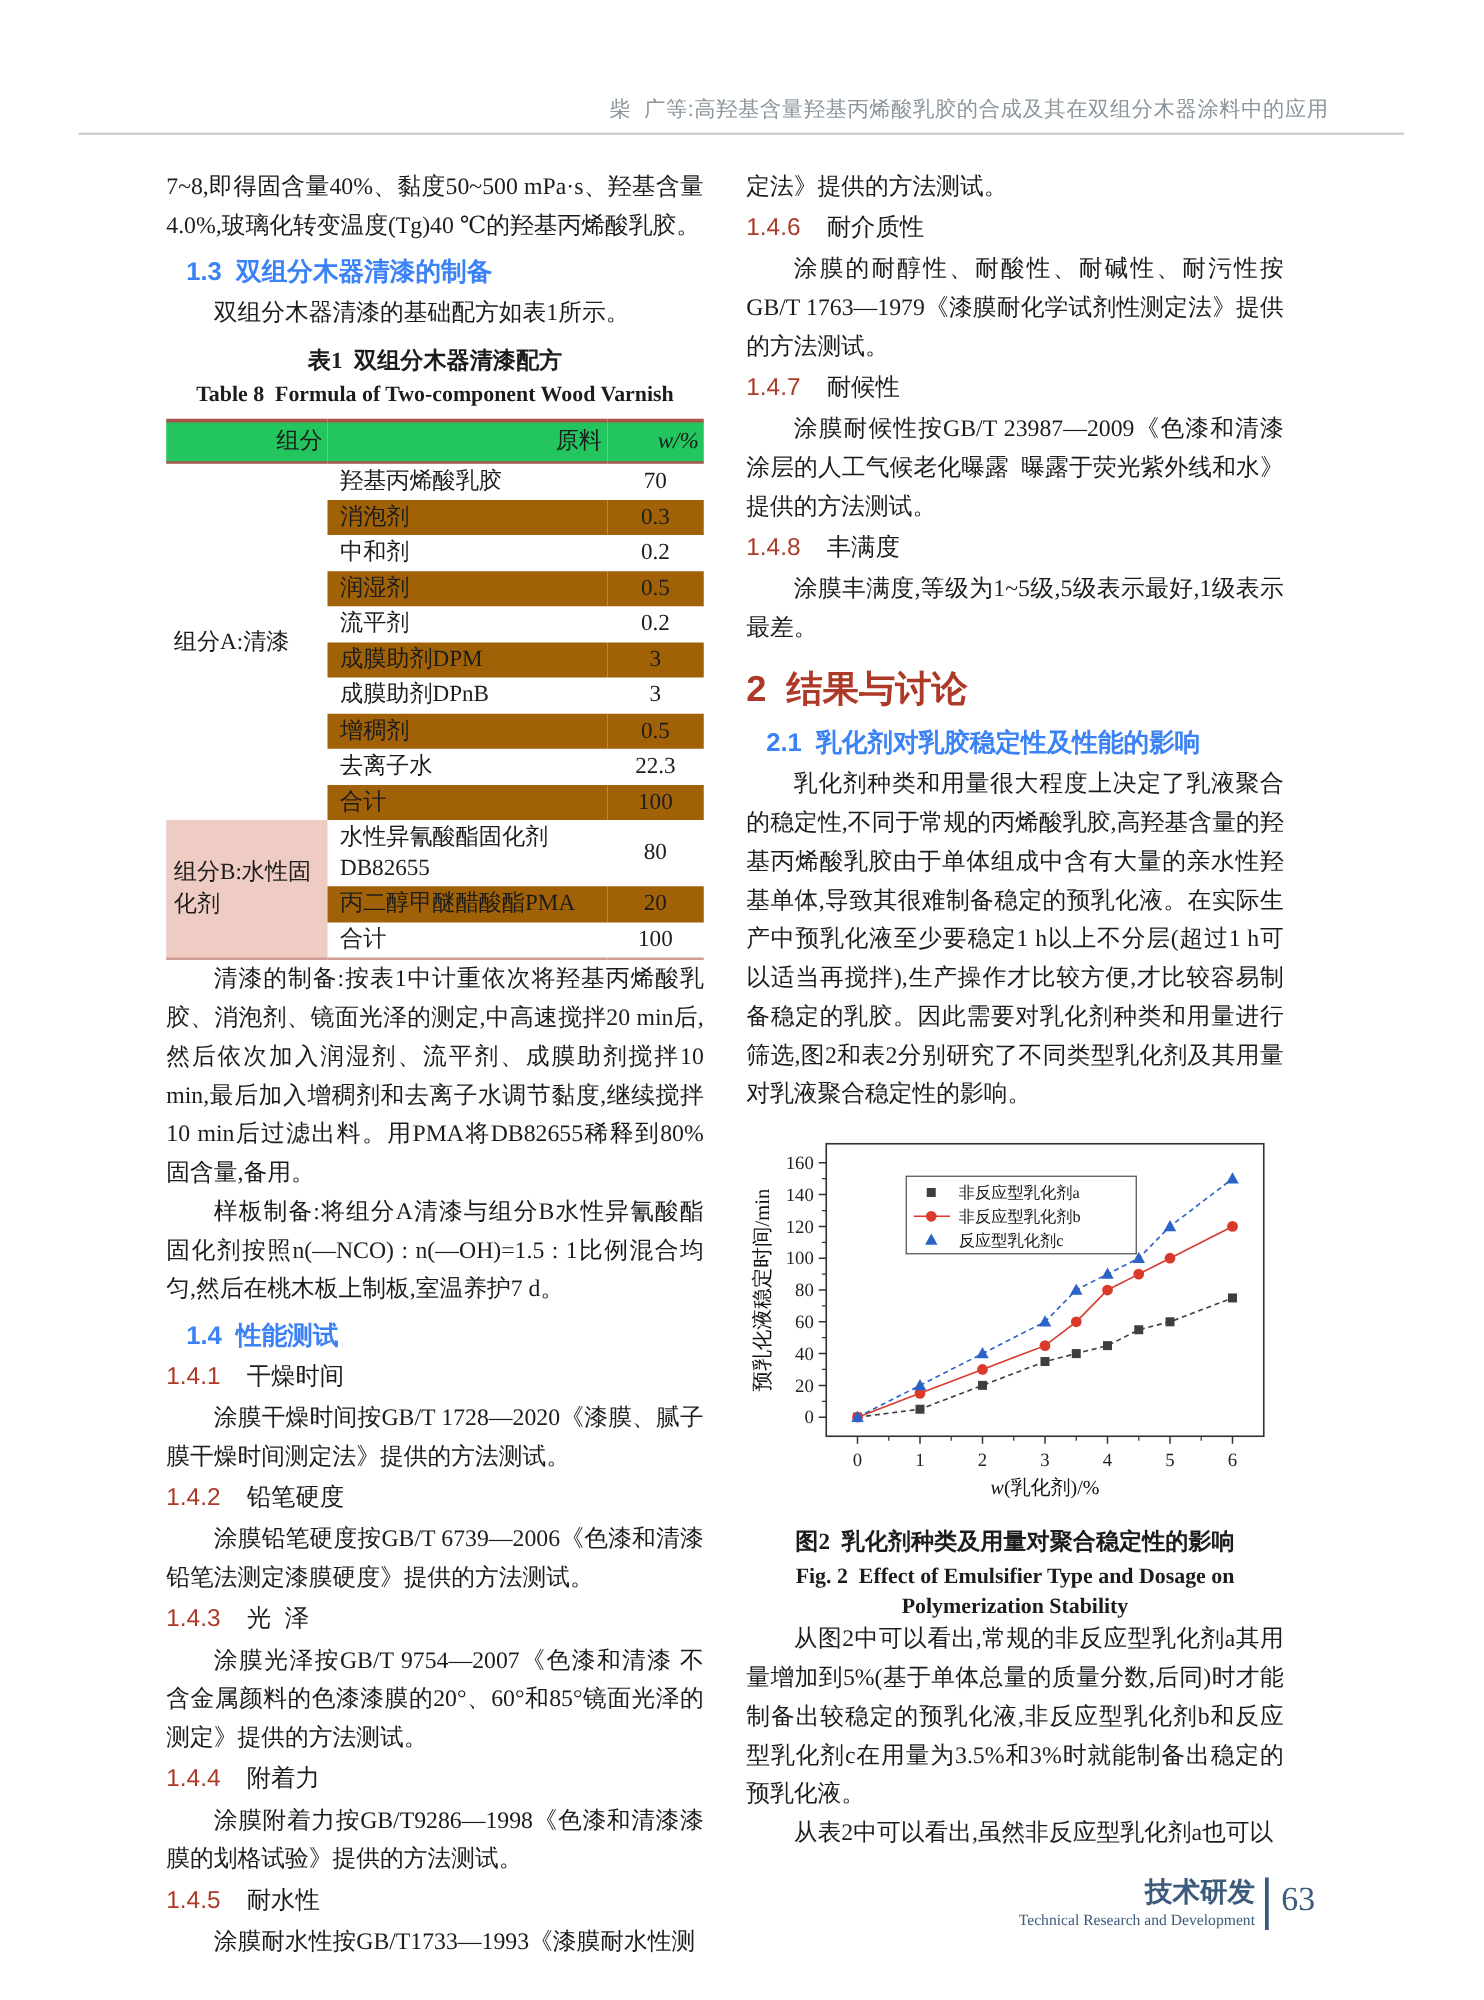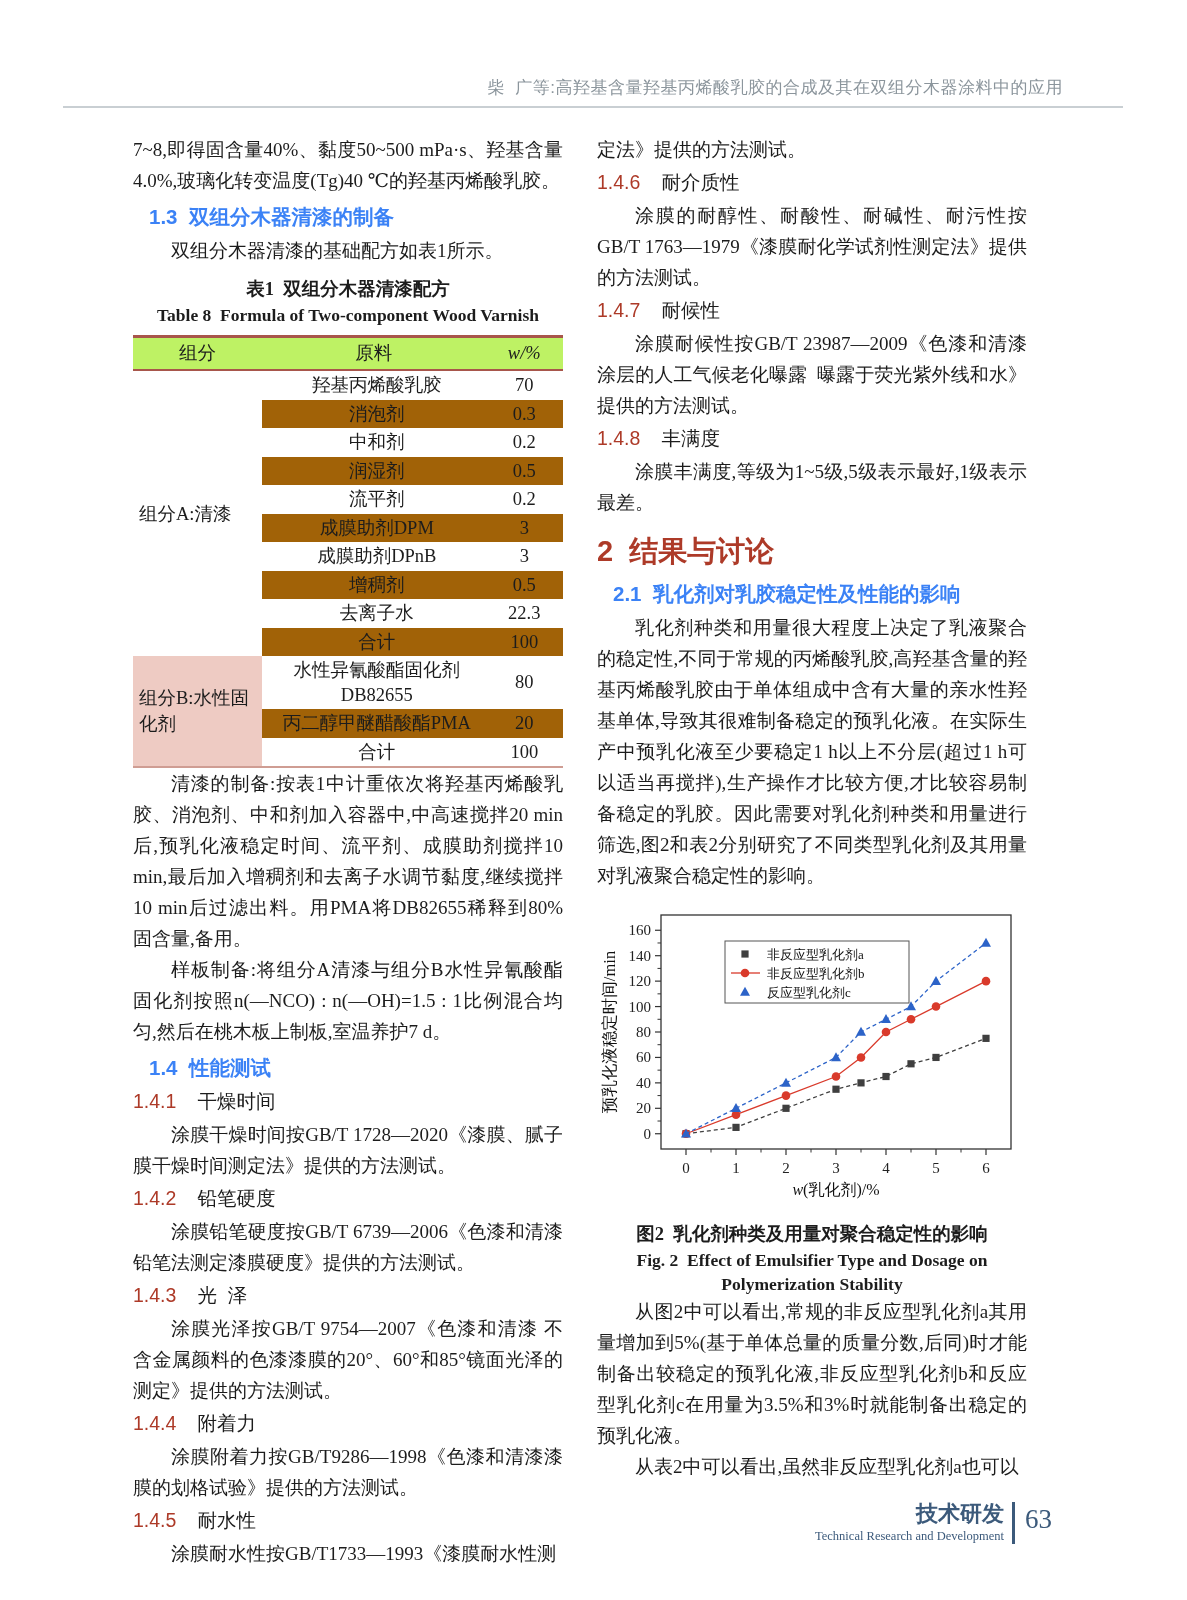--- a/index.html
+++ b/index.html
@@ -37,28 +37,28 @@
   }
   .tbl-cap-en,.fig-cap-en{
     text-align:center;font-weight:bold;font-size:17.5px;line-height:24px;white-space:pre-wrap;
   }
   .tbl-cap-en{margin-bottom:8px;}
   table.t1{
     width:100%;border-collapse:collapse;font-size:18.5px;
     border-top:3px solid #a8564b;border-bottom:2px solid #cf9d93;
   }
   .t1 th{
-    background:#bef264;font-weight:normal;text-align:center;padding:4px 4px;
+    background:#22c55e;font-weight:normal;text-align:right;padding:4px 4px;
     border-bottom:2px solid #a8564b;line-height:23px;
   }
   .t1 td{padding:2px 4px;line-height:24.5px;vertical-align:middle;}
   .t1 tr.pink td{background:#a16207;}
   .t1 td.group{background:#ffffff;text-align:left;padding-left:6px;line-height:26px;}
   .t1 td.group.gpink{background:#eecbc3;}
-  .t1 td.mat{text-align:center;padding-left:10px;margin-top:40px;}
+  .t1 td.mat{text-align:left;padding-left:10px;margin-top:40px;}
   .t1 td.val{text-align:center;width:18%;}
   .fig{margin-top:10px;}
   .fig svg{display:block;margin:0 auto;}
   .page-footer{
     position:absolute;top:1502px;right:135px;display:flex;align-items:center;
     color:#3c5a7b;
   }
   .f-text{display:flex;flex-direction:column;align-items:flex-end;}
   .f-cn{font-family:"Liberation Sans","DejaVu Sans",sans-serif;font-weight:bold;font-size:22px;line-height:24px;text-align:center;}
   .f-en{font-size:12.5px;line-height:16px;margin-top:2px;}
@@ -143,21 +143,21 @@
                 <td class="mat">丙二醇甲醚醋酸酯PMA</td>
                 <td class="val">20</td>
               </tr>
               <tr>
                 <td class="mat">合计</td>
                 <td class="val">100</td>
               </tr>
             </tbody>
           </table>
         </div>
-        <p class="para">清漆的制备:按表1中计重依次将羟基丙烯酸乳胶、消泡剂、中和剂加入容器中,中高速搅拌20 min后,预乳化液稳定时间、流平剂、成膜助剂搅拌10 min,最后加入增稠剂和去离子水调节黏度,继续搅拌10 min后过滤出料。用PMA将DB82655稀释到80%固含量,备用。</p>
+        <p class="para">清漆的制备:按表1中计重依次将羟基丙烯酸乳胶、消泡剂、镜面光泽的测定,中高速搅拌20 min后,然后依次加入润湿剂、流平剂、成膜助剂搅拌10 min,最后加入增稠剂和去离子水调节黏度,继续搅拌10 min后过滤出料。用PMA将DB82655稀释到80%固含量,备用。</p>
         <p class="para">样板制备:将组分A清漆与组分B水性异氰酸酯固化剂按照n(—NCO) : n(—OH)=1.5 : 1比例混合均匀,然后在桃木板上制板,室温养护7 d。</p>
         <div class="h2">1.4  性能测试</div>
         <div class="h3"><span class="num">1.4.1</span><span class="ttl">干燥时间</span></div>
         <p class="para">涂膜干燥时间按GB/T 1728—2020《漆膜、腻子膜干燥时间测定法》提供的方法测试。</p>
         <div class="h3"><span class="num">1.4.2</span><span class="ttl">铅笔硬度</span></div>
         <p class="para">涂膜铅笔硬度按GB/T 6739—2006《色漆和清漆铅笔法测定漆膜硬度》提供的方法测试。</p>
         <div class="h3"><span class="num">1.4.3</span><span class="ttl">光  泽</span></div>
         <p class="para">涂膜光泽按GB/T 9754—2007《色漆和清漆 不含金属颜料的色漆漆膜的20°、60°和85°镜面光泽的测定》提供的方法测试。</p>
         <div class="h3"><span class="num">1.4.4</span><span class="ttl">附着力</span></div>
         <p class="para">涂膜附着力按GB/T9286—1998《色漆和清漆漆膜的划格试验》提供的方法测试。</p>

